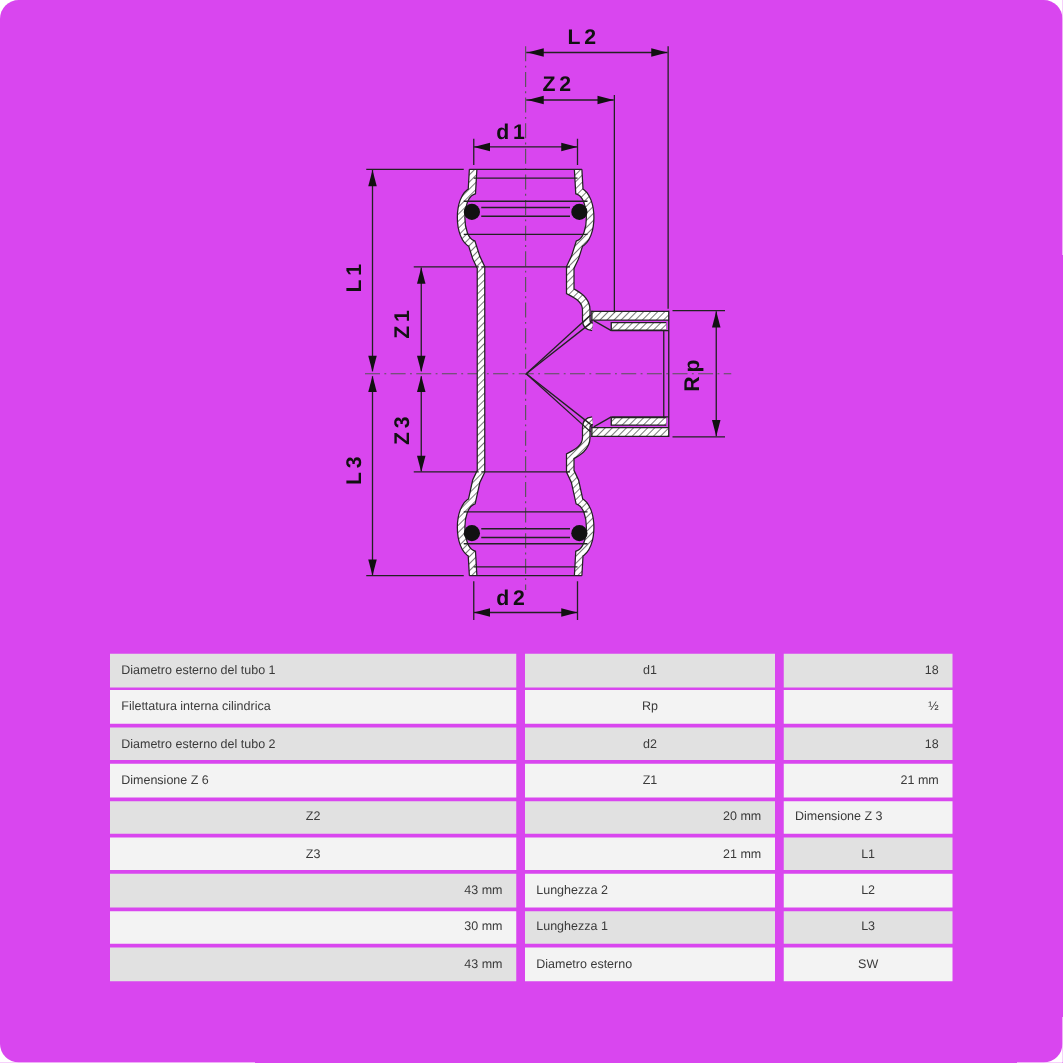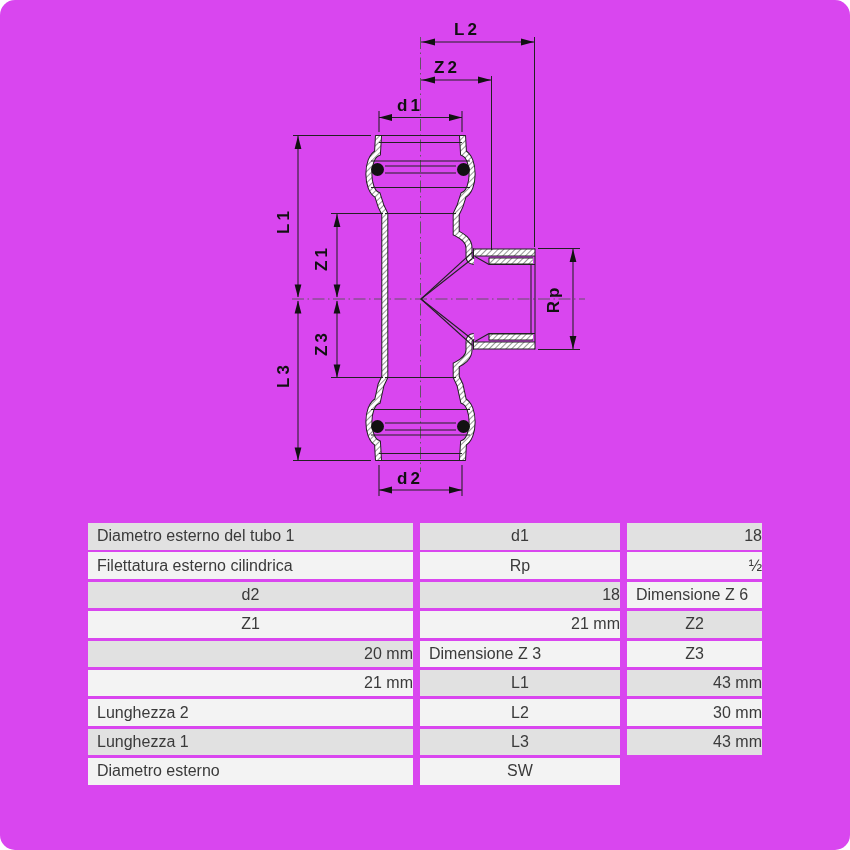--- a/index.html
+++ b/index.html
@@ -4,25 +4,25 @@
 <style>
   html,body{margin:0;padding:0;background:#ffffff;}
   .stage{position:relative;width:850px;height:850px;background:#d946ef;overflow:hidden;
          font-family:"Liberation Sans",sans-serif;border-radius:15px;}
   .drawing{position:absolute;left:0;top:0;}
 
   
   .spec-table{position:absolute;left:88px;top:523px;width:674px;
     display:grid;grid-template-columns:325px 200px 135px;
     grid-auto-rows:26.5px;column-gap:7px;row-gap:2.9px;}
-  .cell{display:flex;align-items:center;font-size:16px;color:#3a3a3a;
+  .cell{display:flex;align-items:center;font-size:10px;color:#3a3a3a;
         background:#f3f3f3;overflow:hidden;white-space:nowrap;}
   .cell.name{justify-content:flex-start;padding-left:9px;}
   .cell.symbol{justify-content:center;}
-  .cell.value{justify-content:flex-end;}
+  .cell.value{justify-content:flex-end;padding-right:11px;}
   .row-dark{background:#e1e1e1;}
   .thin{stroke:#222;stroke-width:1.05;fill:none;}
   .dim{stroke:#222;stroke-width:1.05;fill:none;}
   .cline{stroke:#555;stroke-width:0.9;fill:none;stroke-dasharray:12 3.5 1.5 3.5;}
   .wallblack{stroke:#222;fill:none;}
   .arrow{fill:#111;stroke:none;}
   .dimtext{font-family:"Liberation Sans",sans-serif;font-size:17px;font-weight:600;
            fill:#111;letter-spacing:3px;}
 </style>
 </head>
@@ -164,24 +164,25 @@
     <text class="dimtext" x="289" y="375" text-anchor="middle" transform="rotate(-90 289 375)">L3</text>
     <text class="dimtext" x="559" y="299" text-anchor="middle" transform="rotate(-90 559 299)">Rp</text>
   </g>
 </svg>
 
 <div class="spec-table">
   <div class="cell name row-dark">Diametro esterno del tubo 1</div>
   <div class="cell symbol row-dark">d1</div>
   <div class="cell value row-dark">18</div>
 
-  <div class="cell name">Filettatura esterno cilindrica</div>
+  <div class="cell name">Filettatura interna cilindrica</div>
   <div class="cell symbol">Rp</div>
   <div class="cell value">½</div>
 
+  <div class="cell name row-dark">Diametro esterno del tubo 2</div>
   <div class="cell symbol row-dark">d2</div>
   <div class="cell value row-dark">18</div>
 
   <div class="cell name">Dimensione Z 6</div>
   <div class="cell symbol">Z1</div>
   <div class="cell value">21 mm</div>
 
   <div class="cell symbol row-dark">Z2</div>
   <div class="cell value row-dark">20 mm</div>
 

